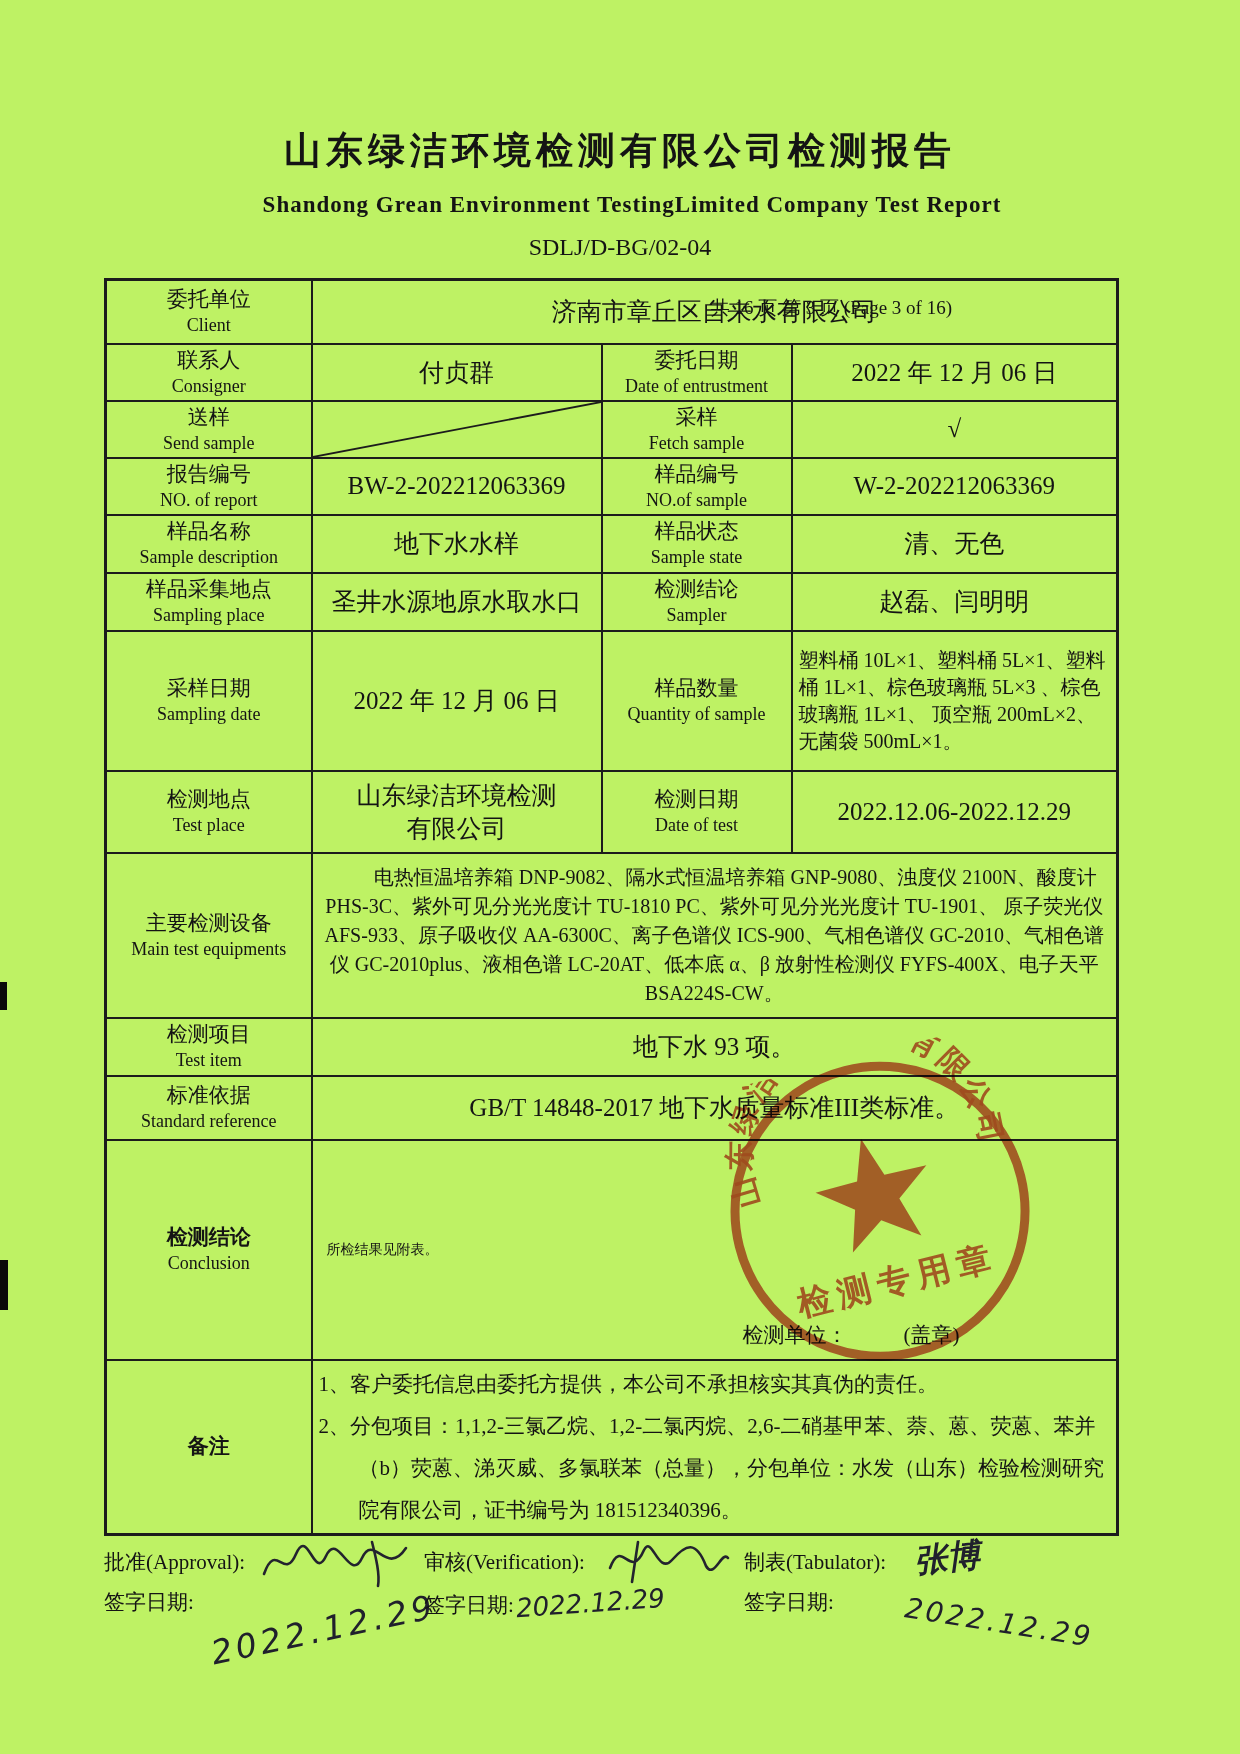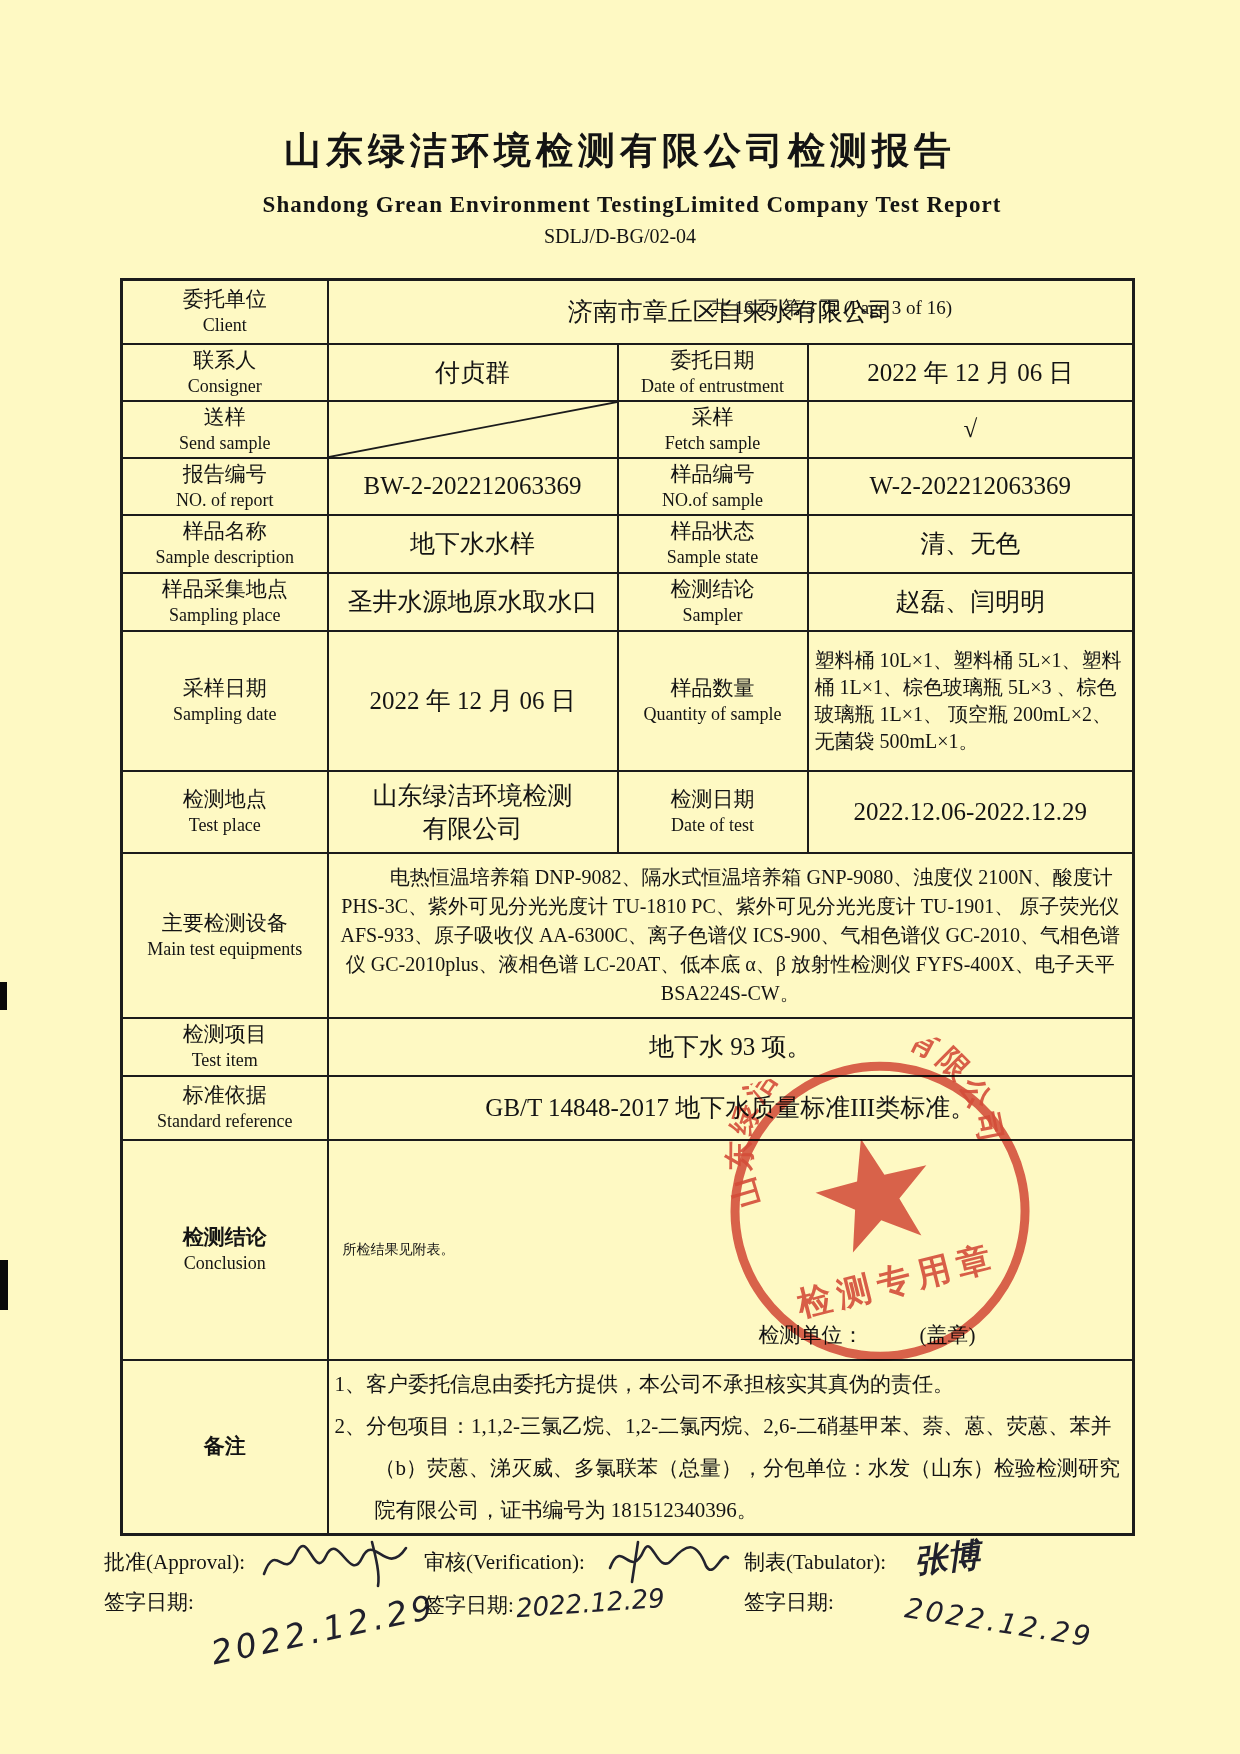--- a/index.html
+++ b/index.html
@@ -1,27 +1,27 @@
 <!DOCTYPE html>
 <html><head>
 <meta charset="utf-8">
 <style>
   html,body{margin:0;padding:0;background:#ffffff;}
-  .page{position:relative;width:1240px;height:1754px;background:#fef9c3;
+  .page{position:relative;width:1240px;height:1754px;background:#bef264;
         font-family:"Liberation Serif", serif;color:#141414;overflow:hidden;}
 
   
   .header{position:absolute;top:126px;left:0;width:100%;text-align:center;}
   .title-cn{font-size:37px;font-weight:bold;letter-spacing:5px;}
   .title-en{font-size:23px;font-weight:bold;margin-top:16px;letter-spacing:1px;padding-left:24px;}
-  .doc-code{font-size:20px;margin-top:7px;}
+  .doc-code{font-size:24px;margin-top:16px;}
   .page-info{position:absolute;top:251px;right:288px;font-size:19px;margin-top:44px;}
 
   
-  table.report{position:absolute;top:278px;left:120px;width:1012px;
+  table.report{position:absolute;top:278px;left:104px;width:1012px;
                border-collapse:collapse;table-layout:fixed;border:3px solid #1c1c1c;}
   table.report td{border:2px solid #1c1c1c;vertical-align:middle;padding:2px 6px;}
   .lbl{text-align:center;}
   .lbl .cn{font-size:21px;line-height:27px;}
   .lbl .en{font-size:18px;line-height:24px;}
   .val{text-align:center;font-size:25px;}
   .val-left{text-align:left;font-size:20px;line-height:27px;padding:6px 10px;}
   .equip{ text-align:center;font-size:20px;line-height:29px;padding:6px 14px;text-indent:2.1em;}
   .diagcell{position:relative;padding:0;}
   .diagcell svg{position:absolute;left:0;top:0;width:100%;height:100%;display:block;}

